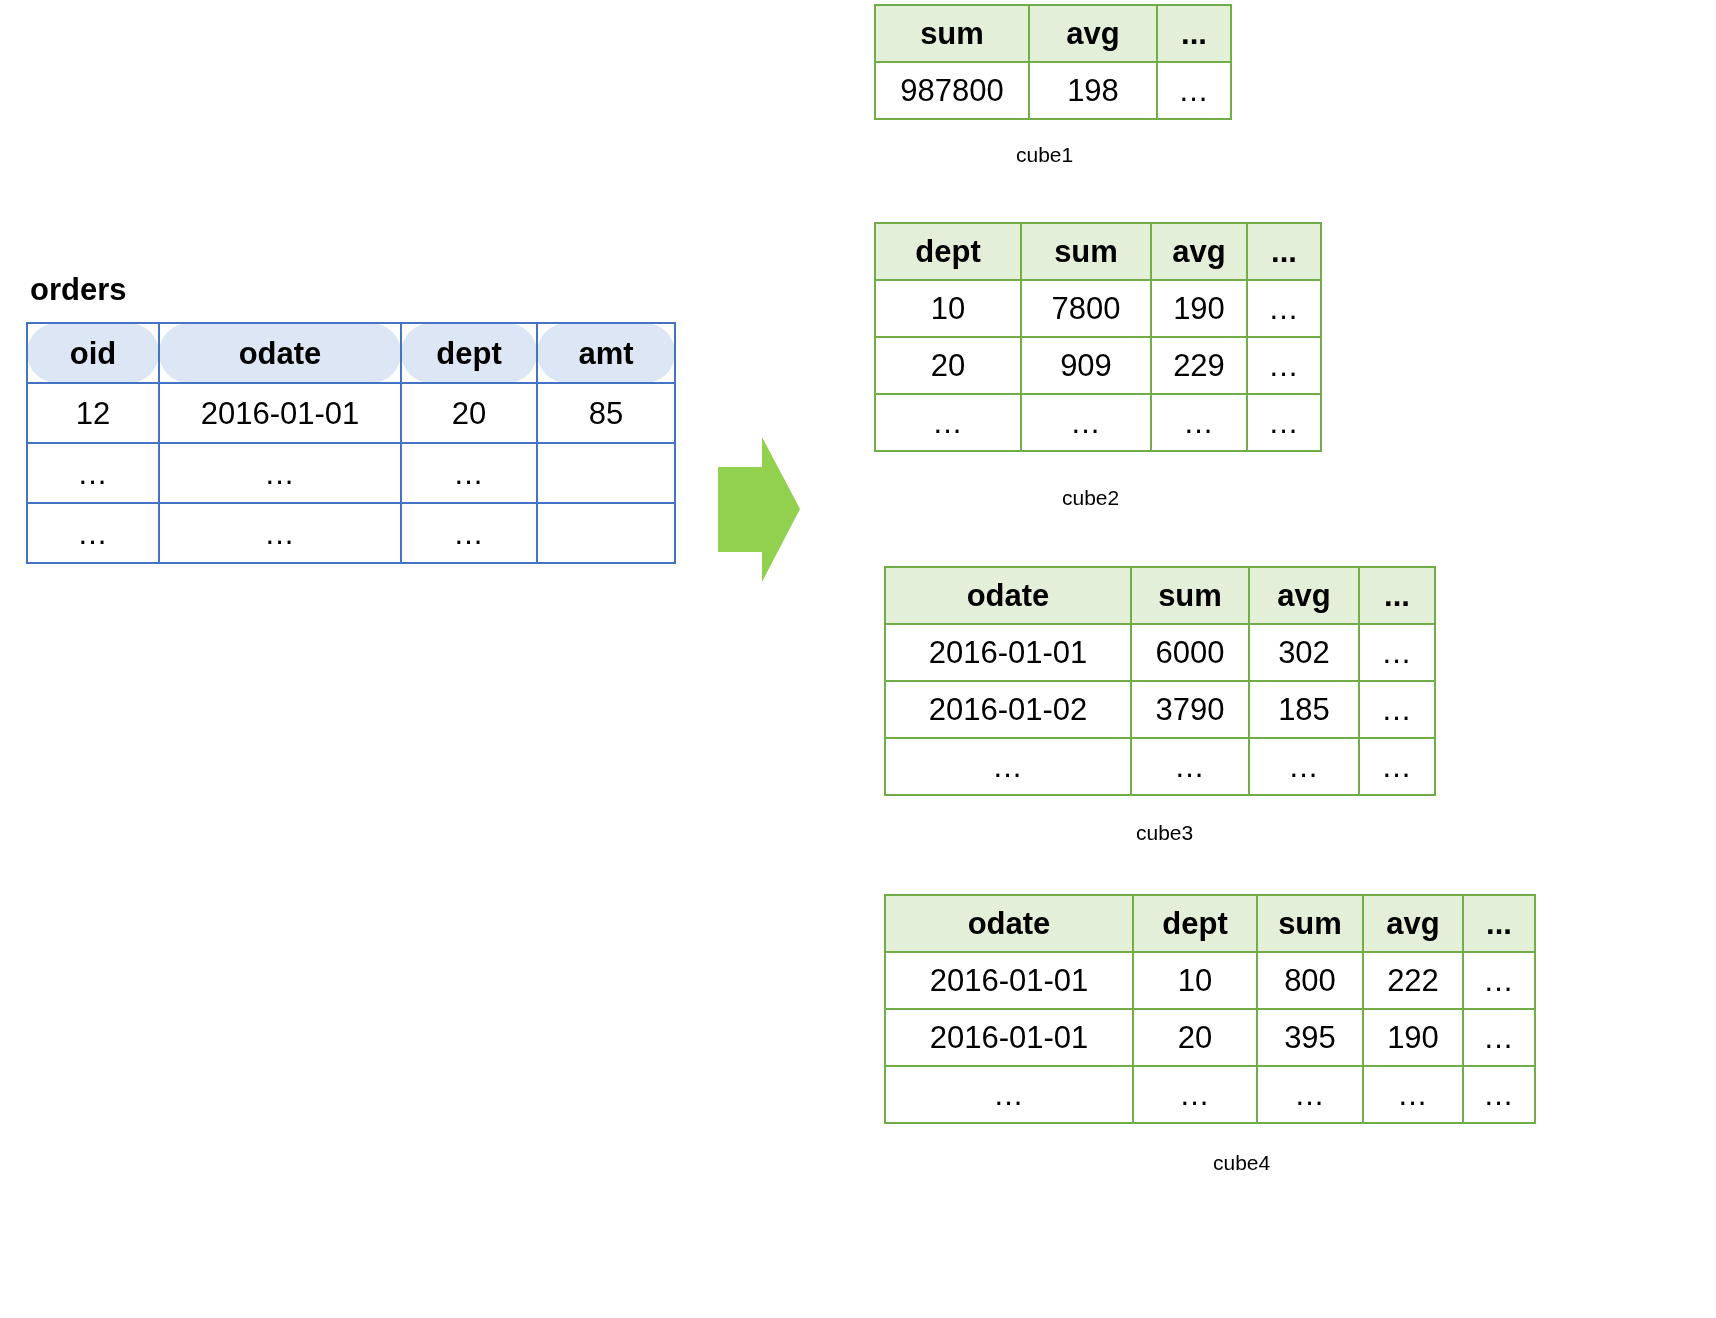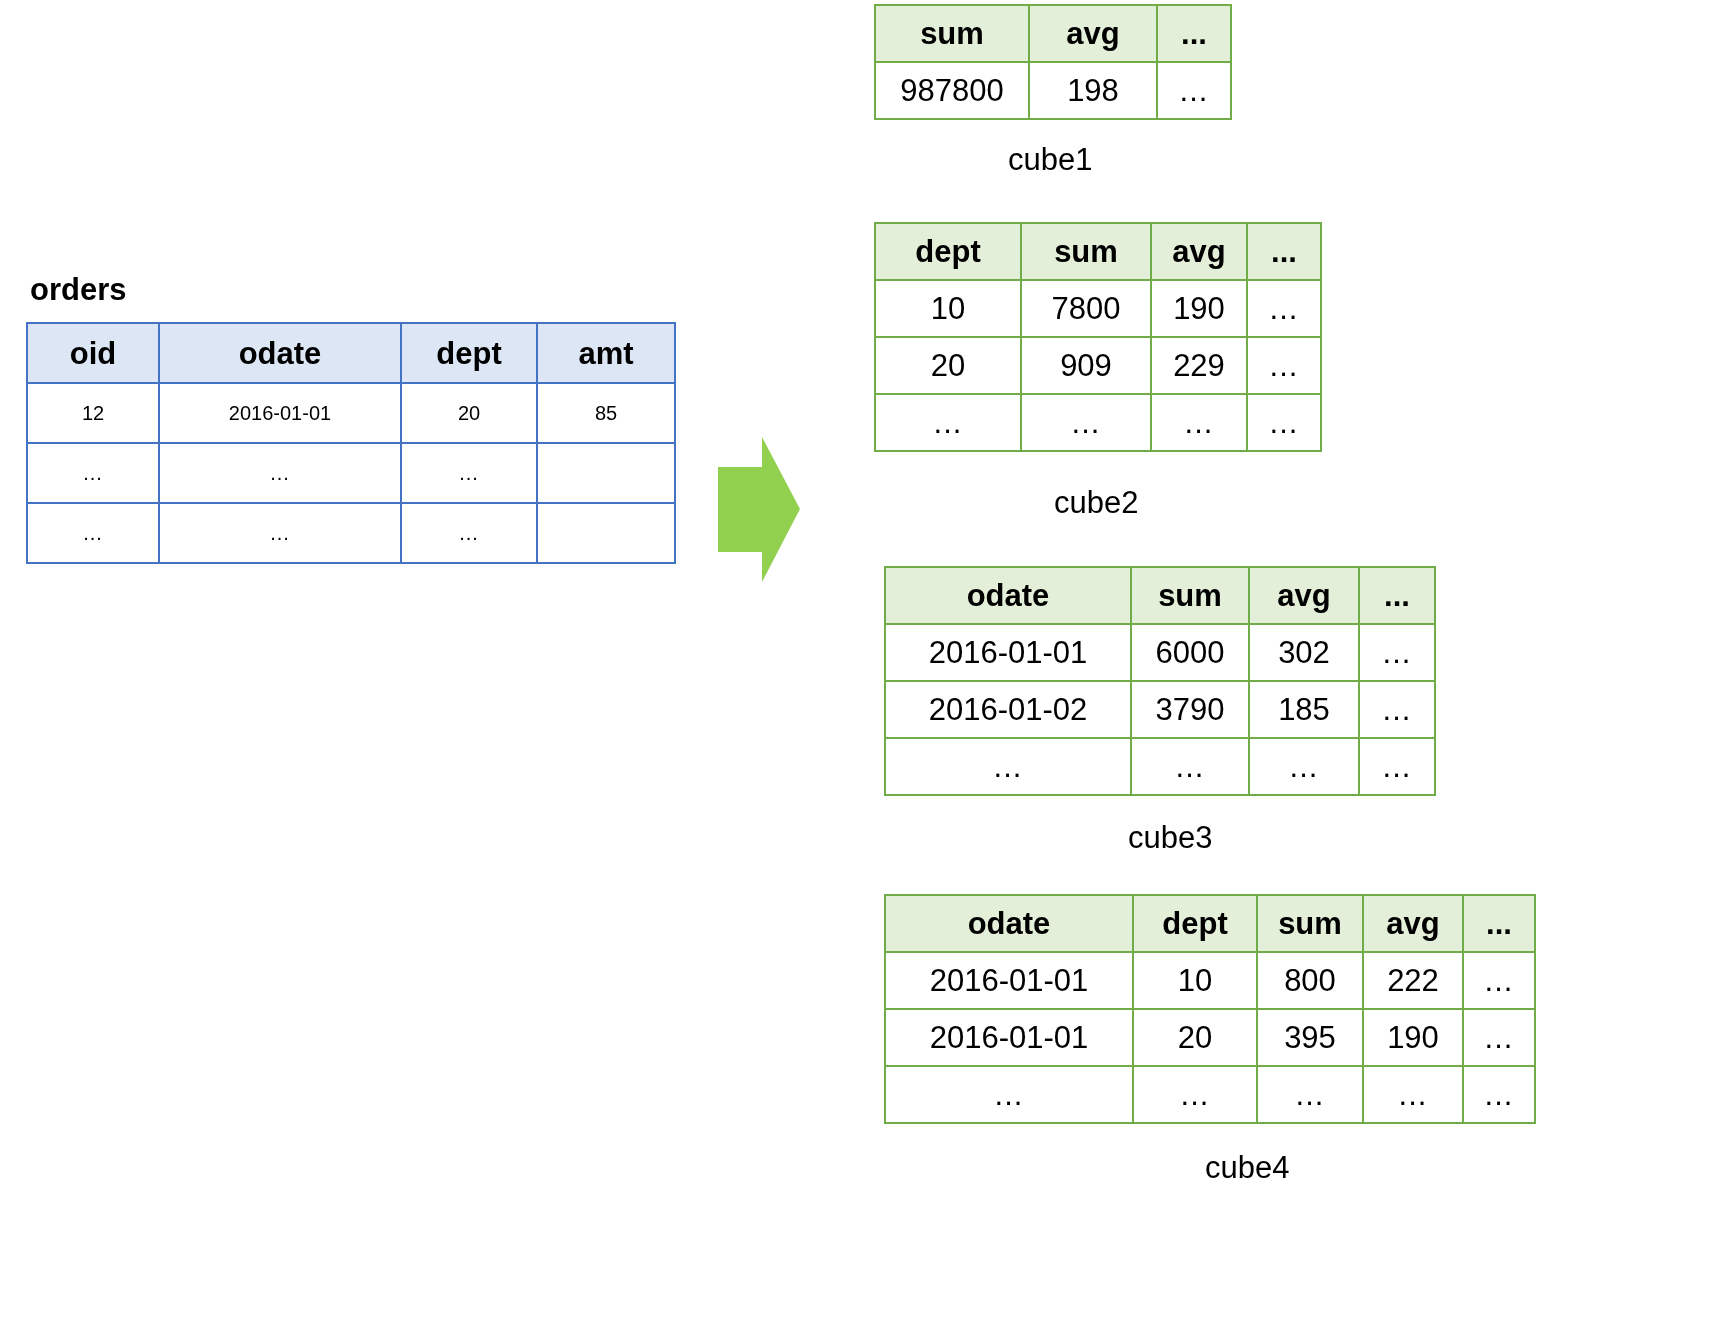--- a/index.html
+++ b/index.html
@@ -30,43 +30,45 @@
     line-height: 1;
   }
   .tbl th {
     font-weight: bold;
     text-align: center;
   }
 
   
   .tbl-blue td, .tbl-blue th {
     border: 2px solid #4472c4;
-    font-size: 20px;
+    font-size: 31px;
     height: 58px;
   }
   .tbl-blue th {
     background: #dce6f4;
     font-size: 31px;
+    border-radius: 30px;
   }
 
   
   .tbl-green td, .tbl-green th {
     border: 2px solid #70ad47;
     font-size: 31px;
     height: 55px;
   }
   .tbl-green th {
     background: #e3efd9;
   }
 
   .caption {
     position: absolute;
-    font-size: 31px;
+    font-size: 21px;
     line-height: 1;
     white-space: nowrap;
+    margin-left: 8px;
   }
 
   .table-title {
     position: absolute;
     font-size: 31px;
     line-height: 1;
     white-space: nowrap;
     font-weight: bold;
   }
 

